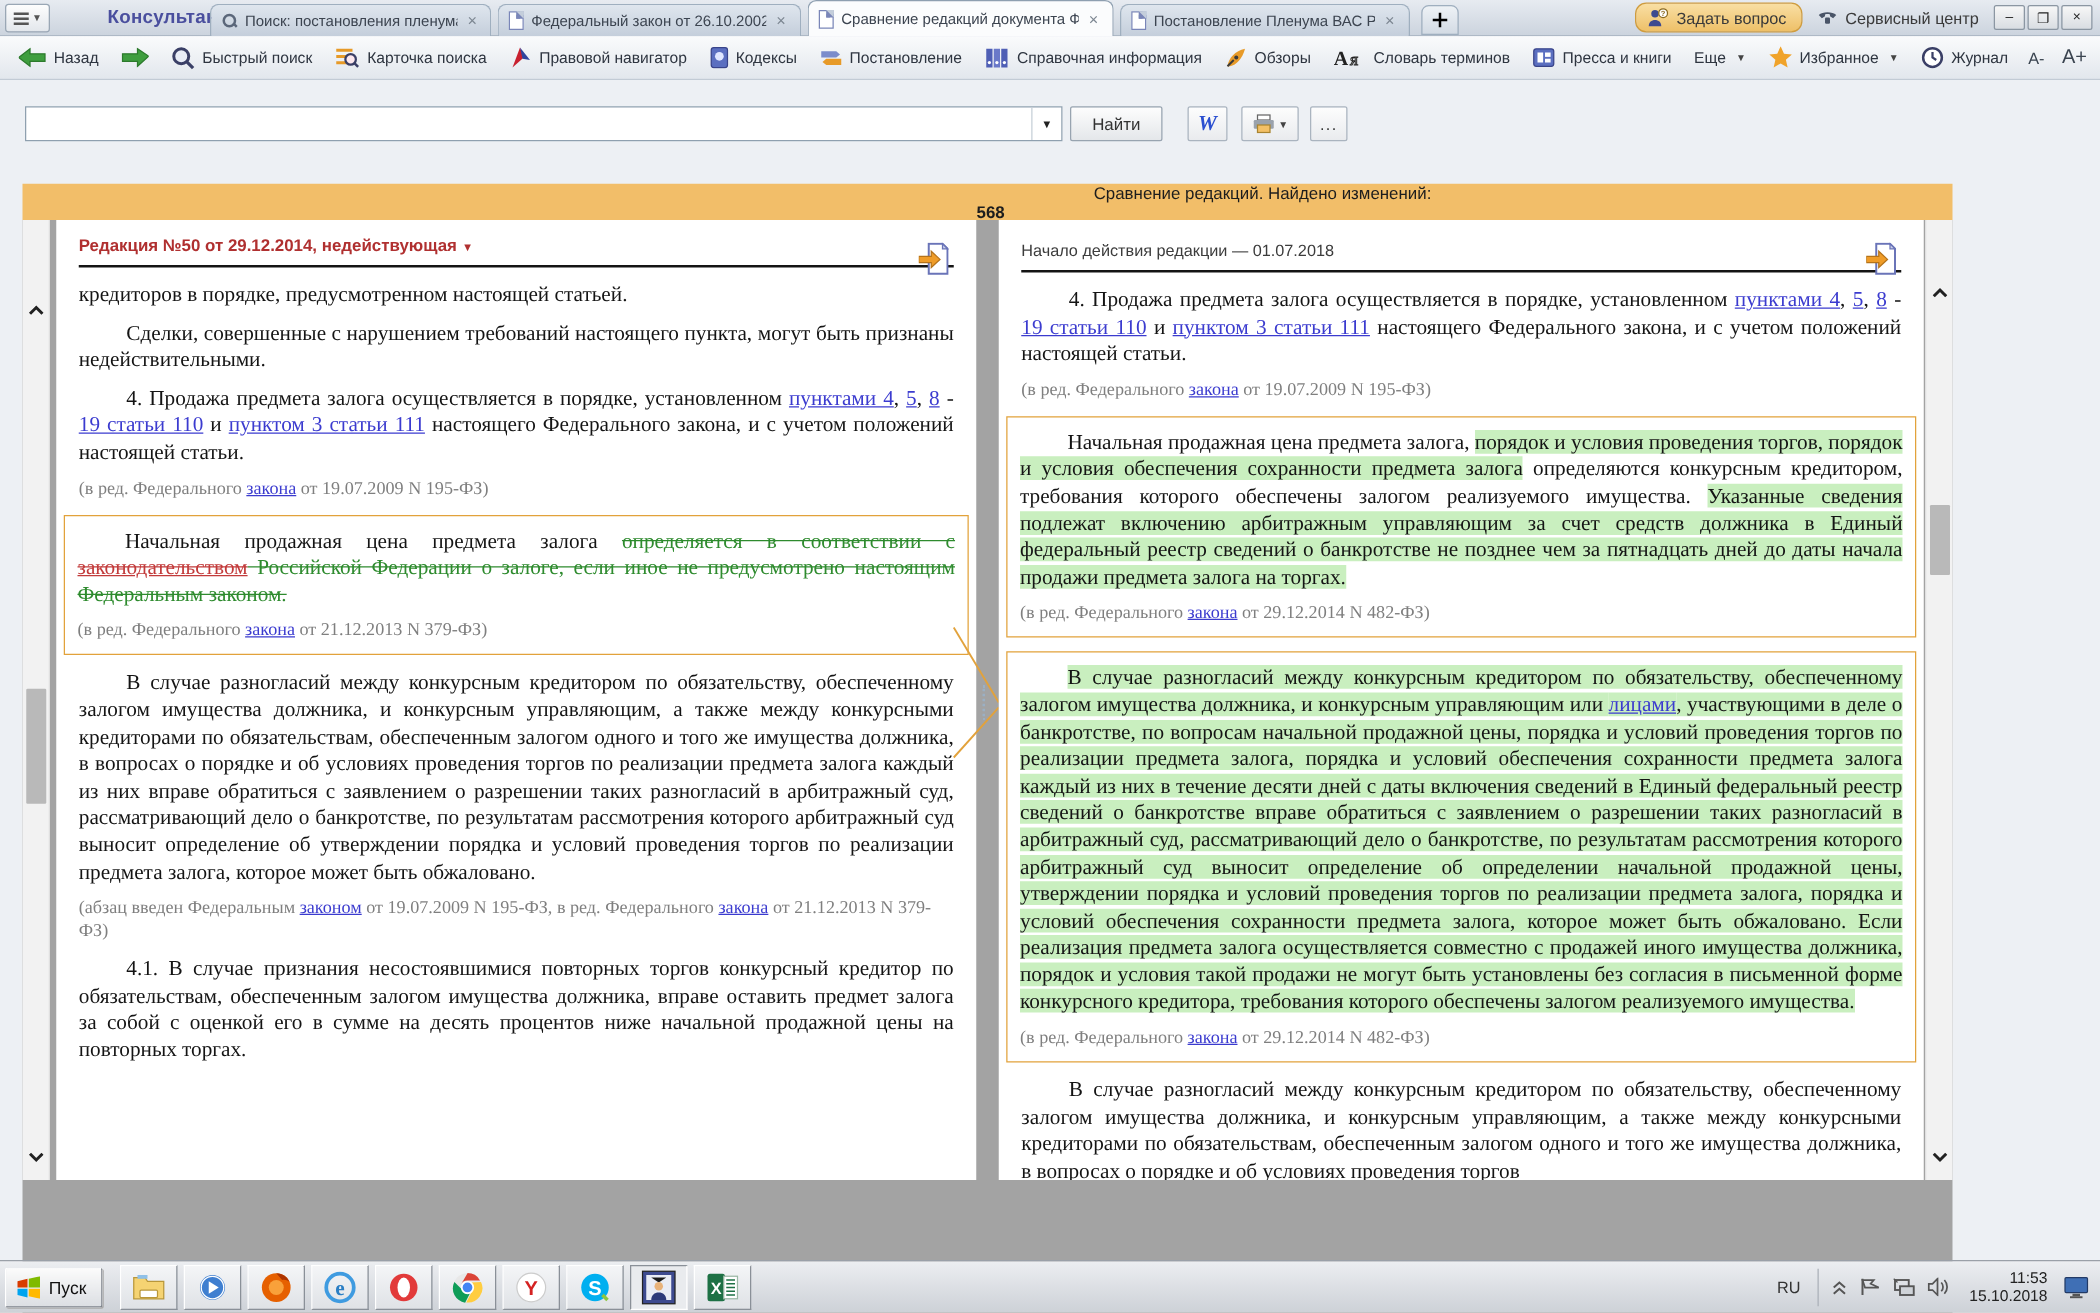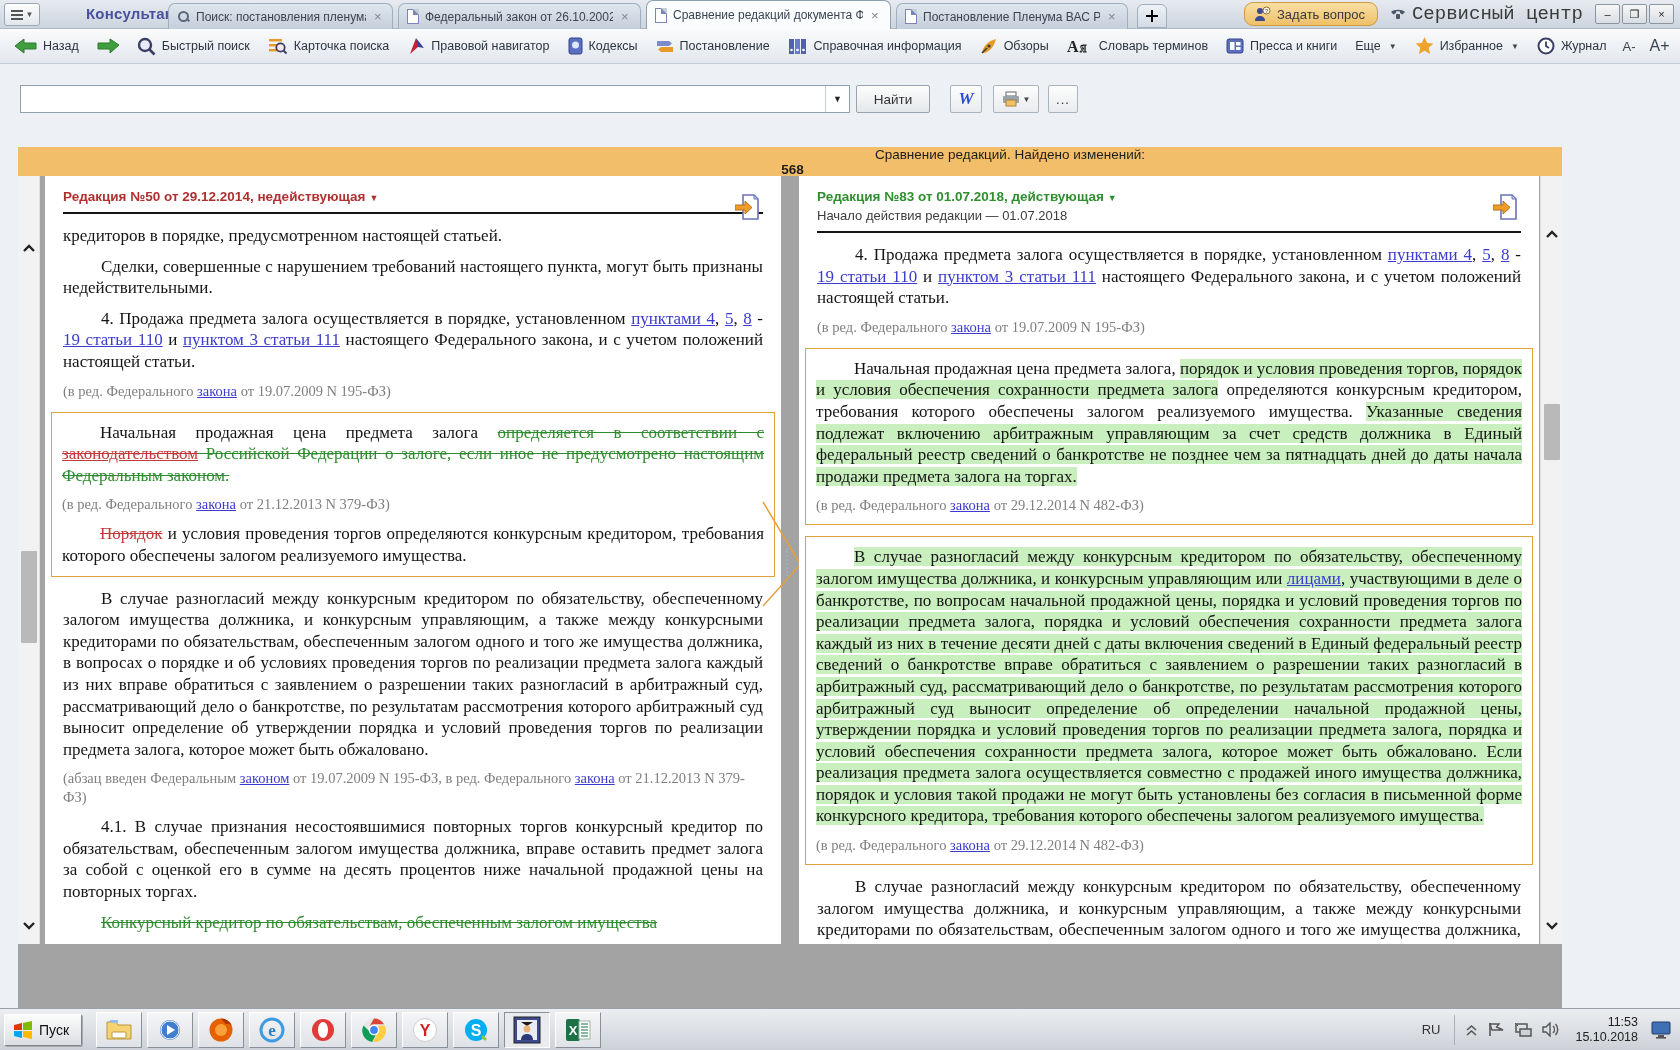--- a/index.html
+++ b/index.html
@@ -25,21 +25,21 @@
   .tab-new { width:30px; height:24px; margin-left:4px; margin-bottom:1px; border:1px solid #9fafbf; border-radius:6px 6px 0 0;
     background:linear-gradient(#eef2f6,#d3dbe4); display:flex; align-items:center; justify-content:center; cursor:pointer; }
   .doc-ico { width:12px; height:15px; background:#fff; border:1px solid #7a86b8; position:relative; flex:none; }
   .doc-ico:before { content:""; position:absolute; right:-1px; top:-1px; border:3px solid; border-color:#c4cedb #c4cedb #7a86b8 #7a86b8; }
   .search-ico { width:13px; height:13px; position:relative; flex:none; }
   .search-ico:before { content:""; position:absolute; left:1px; top:1px; width:7px; height:7px; border:2px solid #5b6possible7; border:2px solid #5b677a; border-radius:50%; }
   .search-ico:after { content:""; position:absolute; left:9px; top:9px; width:4px; height:2px; background:#5b677a; transform:rotate(45deg); }
   .top-right { position:absolute; right:6px; top:2px; display:flex; align-items:center; gap:12px; }
   .ask-btn { height:24px; padding:0 12px 0 8px; background:linear-gradient(#f9dfa4,#eec068); border:1px solid #cf9c3f;
     border-radius:9px; display:flex; align-items:center; gap:6px; font-size:13px; color:#3a3a3a; cursor:pointer; }
-  .service { display:flex; align-items:center; gap:6px; font-size:19px; color:#3a3a3a; cursor:pointer;font-family:Liberation Mono, monospace; }
+  .service { display:flex; align-items:center; gap:6px; font-size:13px; color:#3a3a3a; cursor:pointer; }
   .win-btns { display:flex; gap:2px; }
   .win-btn { width:25px; height:20px; background:linear-gradient(#f7f7f7,#d9dde2); border:1px solid #8b96a2; border-radius:2px;
     display:flex; align-items:center; justify-content:center; font-size:11px; color:#222; cursor:pointer; }
 
   
   .toolbar { position:absolute; top:29px; left:0; width:1680px; height:35px;
     background:linear-gradient(#fafbfc,#e2e7ed); border-bottom:1px solid #c2cbd5; display:flex; align-items:center; padding:0 6px; }
   .tool { display:flex; align-items:center; gap:6px; padding:0 9px; height:28px; border-radius:3px; cursor:pointer;
     font-size:12.5px; color:#2e3540; white-space:nowrap; }
   .tool svg { flex:none; }
@@ -360,45 +360,42 @@
       </div>
       <div class="head-rule"></div>
       <div class="panel-body" id="left-body">
           <p class="para noindent"><span>кредиторов в порядке, предусмотренном настоящей статьей.</span></p>
           <p class="para"><span>Сделки, совершенные с нарушением требований настоящего пункта, могут быть признаны недействительными.</span></p>
           <p class="para"><span>4. Продажа предмета залога осуществляется в порядке, установленном </span><span class="seg-link">пунктами 4</span><span>, </span><span class="seg-link">5</span><span>, </span><span class="seg-link">8</span><span> - </span><span class="seg-link">19 статьи 110</span><span> и </span><span class="seg-link">пунктом 3 статьи 111</span><span> настоящего Федерального закона, и с учетом положений настоящей статьи.</span></p>
           <p class="note"><span>(в ред. Федерального </span><span class="seg-link">закона</span><span> от 19.07.2009 N 195-ФЗ)</span></p>
           <div class="cmp-box">
             <p class="para"><span>Начальная продажная цена предмета залога </span><span class="seg-strike-green">определяется в соответствии с </span><span class="seg-strike-red seg-und">законодательством</span><span class="seg-strike-green"> Российской Федерации о залоге, если иное не предусмотрено настоящим Федеральным законом.</span></p>
             <p class="note"><span>(в ред. Федерального </span><span class="seg-link">закона</span><span> от 21.12.2013 N 379-ФЗ)</span></p>
-            <p class="para"><span class="seg-strike-red">Порядок</span><span> и условия проведения торгов определяются конкурсным кредитором, требования которого обеспечены залогом реализуемого имущества.</span></p>
           </div>
           <p class="para"><span>В случае разногласий между конкурсным кредитором по обязательству, обеспеченному залогом имущества должника, и конкурсным управляющим, а также между конкурсными кредиторами по обязательствам, обеспеченным залогом одного и того же имущества должника, в вопросах о порядке и об условиях проведения торгов по реализации предмета залога каждый из них вправе обратиться с заявлением о разрешении таких разногласий в арбитражный суд, рассматривающий дело о банкротстве, по результатам рассмотрения которого арбитражный суд выносит определение об утверждении порядка и условий проведения торгов по реализации предмета залога, которое может быть обжаловано.</span></p>
           <p class="note"><span>(абзац введен Федеральным </span><span class="seg-link">законом</span><span> от 19.07.2009 N 195-ФЗ, в ред. Федерального </span><span class="seg-link">закона</span><span> от 21.12.2013 N 379-ФЗ)</span></p>
           <p class="para"><span>4.1. В случае признания несостоявшимися повторных торгов конкурсный кредитор по обязательствам, обеспеченным залогом имущества должника, вправе оставить предмет залога за собой с оценкой его в сумме на десять процентов ниже начальной продажной цены на повторных торгах.</span></p>
-          <p class="para"><span class="seg-strike-green">Конкурсный кредитор по обязательствам, обеспеченным залогом имущества</span></p>
         </div>
     </div>
 
     <div class="divider-zone">
       <svg class="connector" width="40" height="768" viewBox="0 0 40 768">
         <path d="M4 326 L40 386" stroke="#e2a23b" stroke-width="1.5" fill="none"></path>
         <path d="M4 430 L40 390" stroke="#e2a23b" stroke-width="1.5" fill="none"></path>
       </svg>
       <div class="split-handle"></div>
     </div>
 
     <div class="panel right">
       <svg class="export-ico" width="24" height="26" viewBox="0 0 24 26">
         <path d="M8 1h11l4 4v20H8z" fill="#fff" stroke="#6a74b8" stroke-width="1.6"></path>
           <path d="M19 1l4 4h-4z" fill="#c9cfe9" stroke="#6a74b8"></path>
         <path d="M0 11h10v-4l7 6.5L10 20v-4H0z" fill="#ef9c28" stroke="#b5731a"></path>
       </svg>
       <div class="panel-head">
-        <div class="ed-title new"><span>Редакция №83 от 01.07.2018, действующая</span><span class="ed-caret">▼</span></div>
         <div class="ed-sub">Начало действия редакции — 01.07.2018</div>
       </div>
       <div class="head-rule"></div>
       <div class="panel-body" id="right-body">
           <p class="para"><span>4. Продажа предмета залога осуществляется в порядке, установленном </span><span class="seg-link">пунктами 4</span><span>, </span><span class="seg-link">5</span><span>, </span><span class="seg-link">8</span><span> - </span><span class="seg-link">19 статьи 110</span><span> и </span><span class="seg-link">пунктом 3 статьи 111</span><span> настоящего Федерального закона, и с учетом положений настоящей статьи.</span></p>
           <p class="note"><span>(в ред. Федерального </span><span class="seg-link">закона</span><span> от 19.07.2009 N 195-ФЗ)</span></p>
           <div class="cmp-box">
             <p class="para"><span>Начальная продажная цена предмета залога, </span><span class="seg-hl">порядок и условия проведения торгов, порядок и условия обеспечения сохранности предмета залога</span><span> определяются конкурсным кредитором, требования которого обеспечены залогом реализуемого имущества. </span><span class="seg-hl">Указанные сведения подлежат включению арбитражным управляющим за счет средств должника в Единый федеральный реестр сведений о банкротстве не позднее чем за пятнадцать дней до даты начала продажи предмета залога на торгах.</span></p>
             <p class="note"><span>(в ред. Федерального </span><span class="seg-link">закона</span><span> от 29.12.2014 N 482-ФЗ)</span></p>
           </div>

